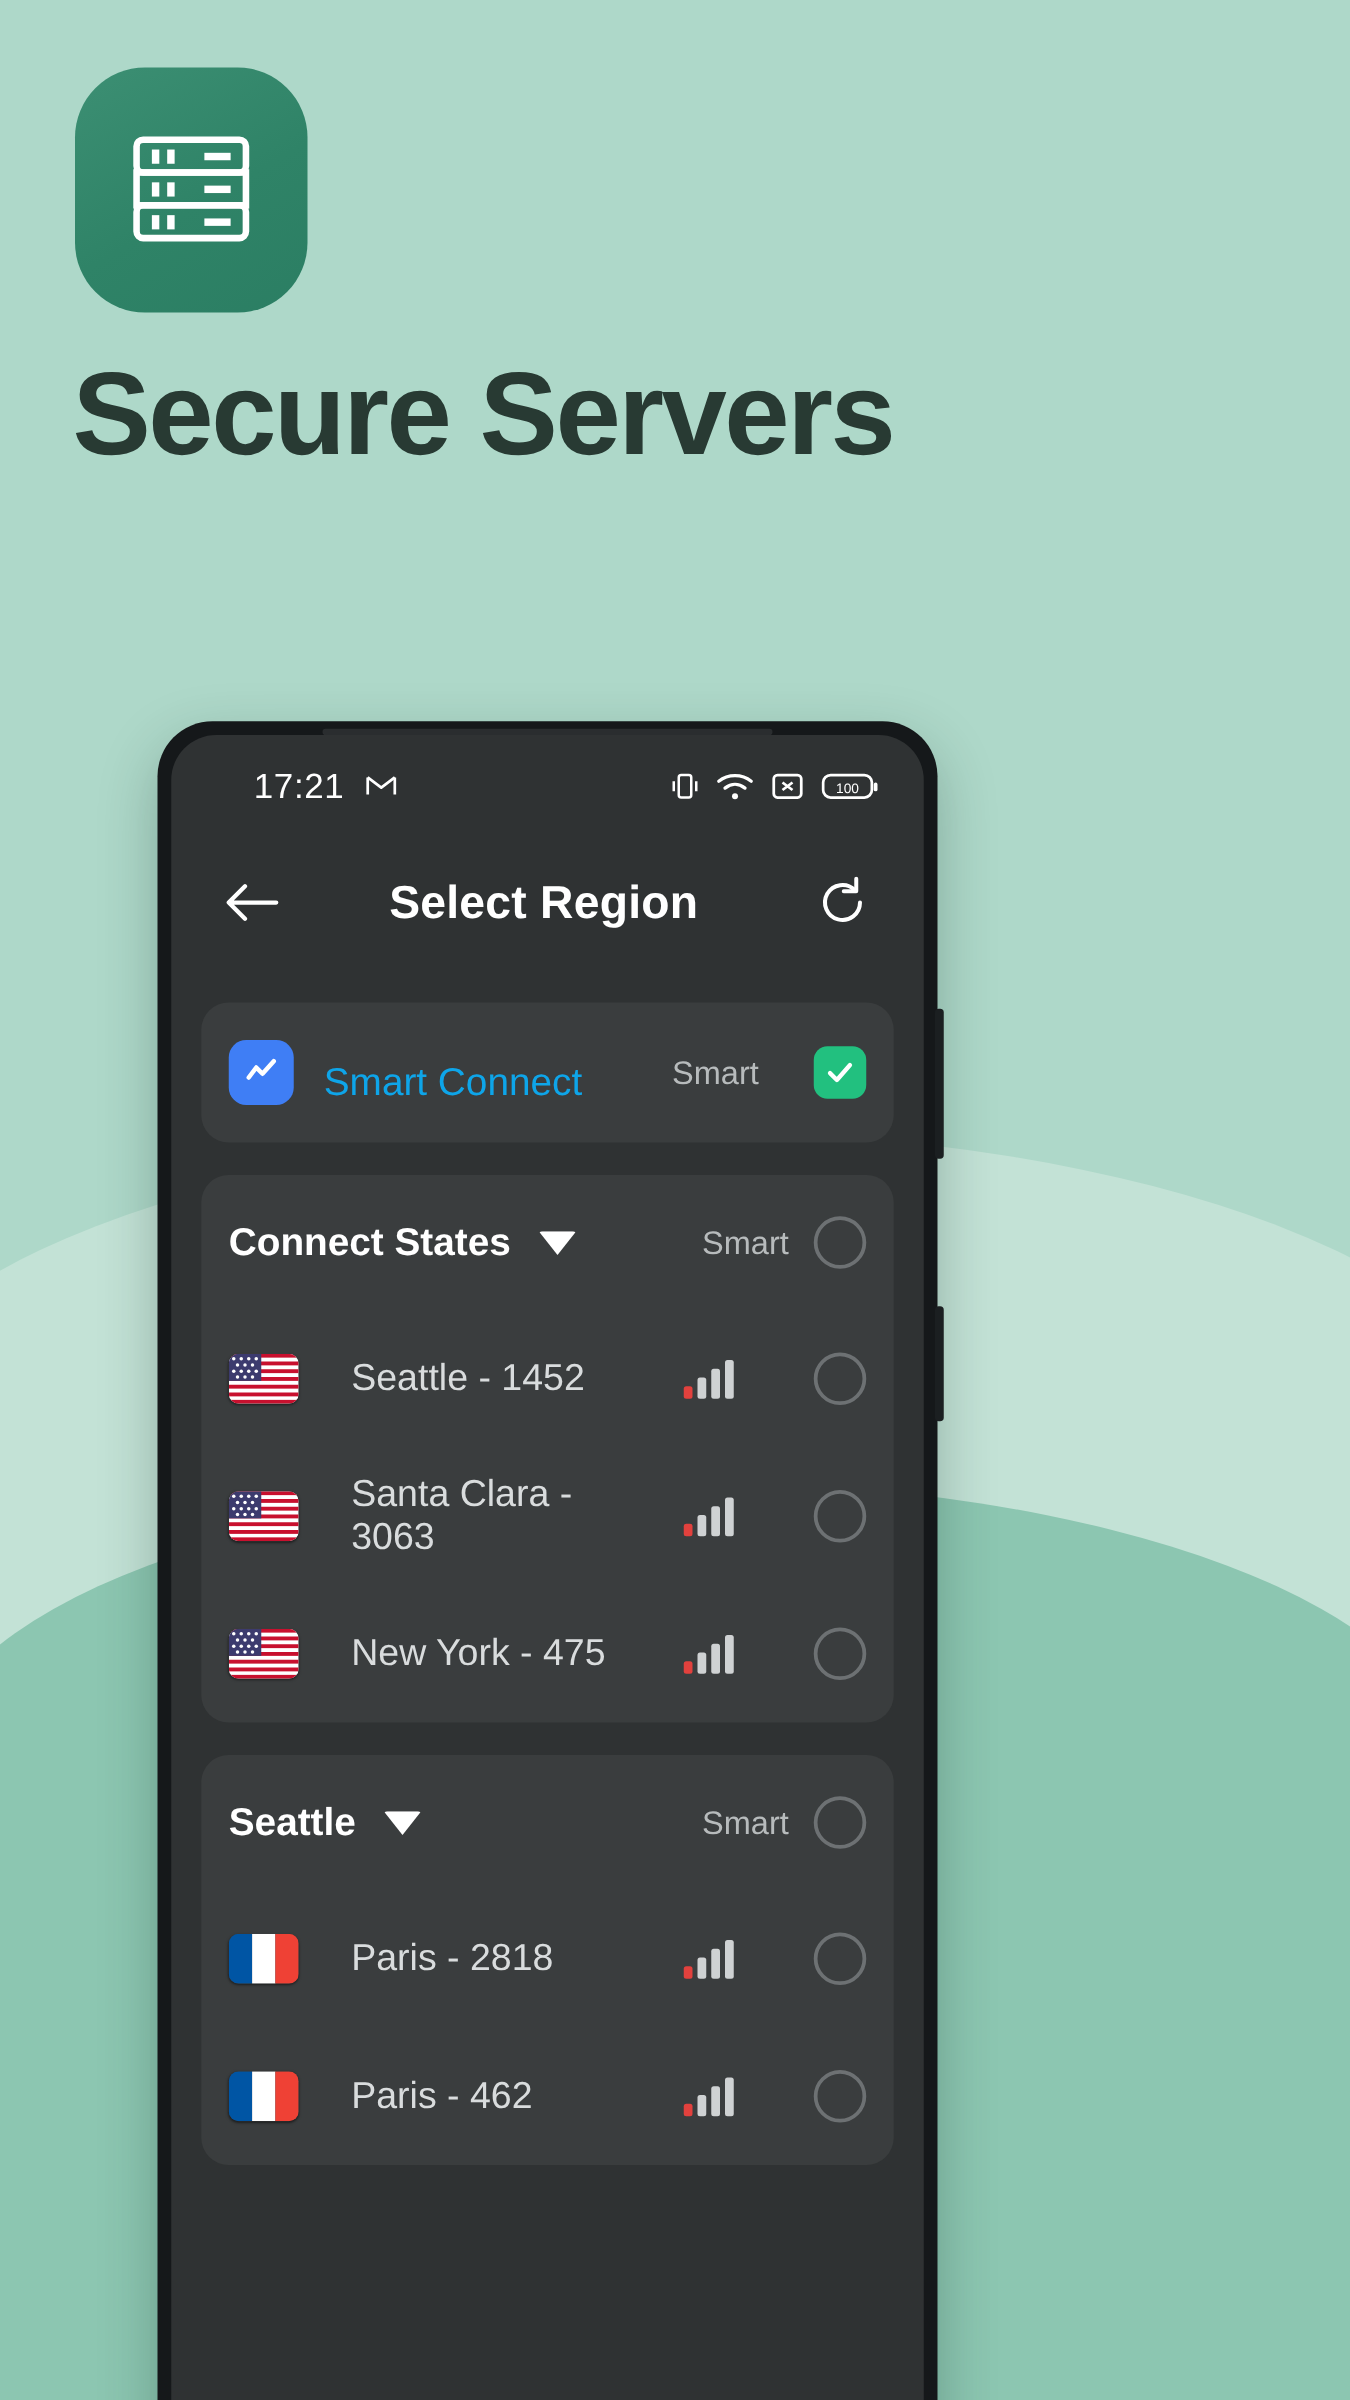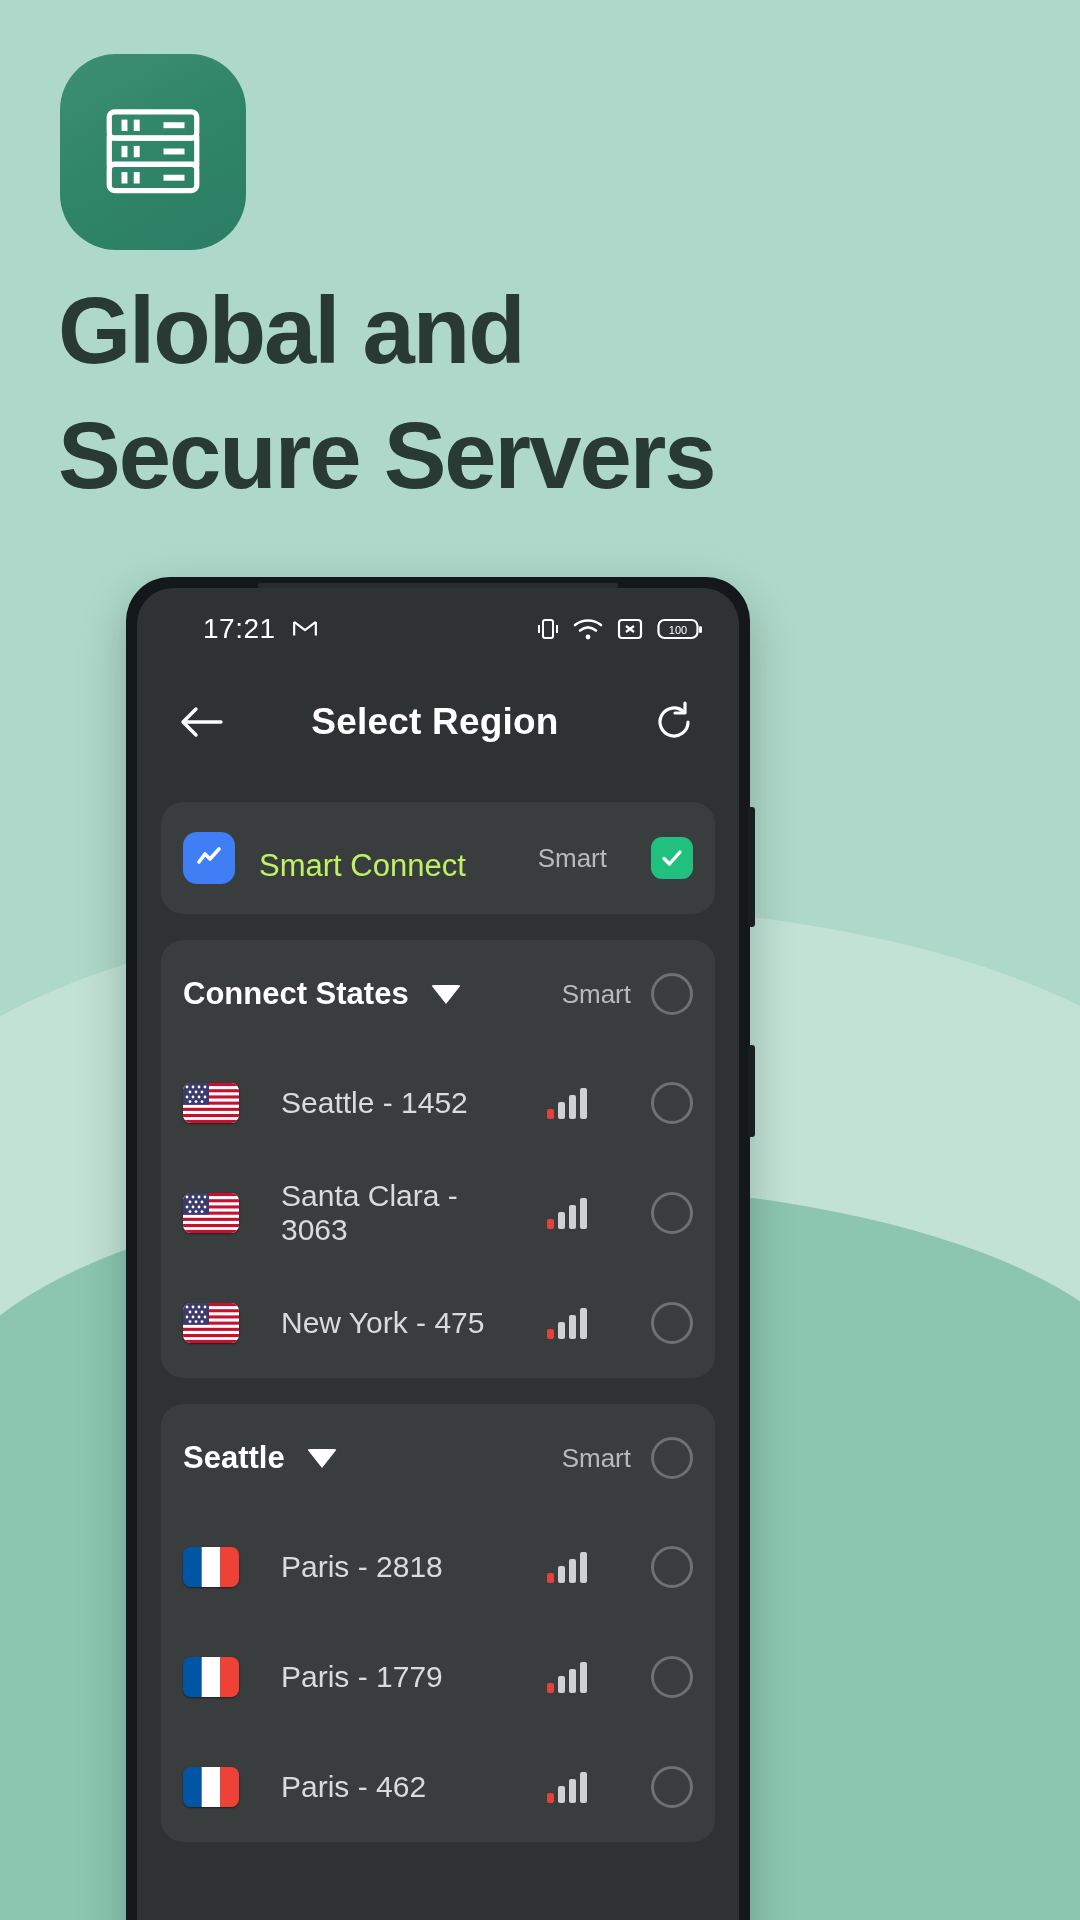--- a/index.html
+++ b/index.html
@@ -121,21 +121,21 @@
     display: flex; align-items: center;
     height: 112px;
     gap: 24px;
   }
   .smart-ico {
     width: 52px; height: 52px; border-radius: 14px;
     background: #3f7ef5;
     display: flex; align-items: center; justify-content: center;
     flex: 0 0 auto;
   }
-  .smart-label { flex: 1; color: #bef264; font-size: 31px; margin-top: 16px; }
+  .smart-label { flex: 1; color: #0ea5e9; font-size: 31px; margin-top: 16px; }
   .tag { color: #b7bbbc; font-size: 26px; margin-right: 20px; }
   .check {
     width: 42px; height: 42px; border-radius: 11px;
     background: #22c07f;
     display: flex; align-items: center; justify-content: center;
     flex: 0 0 auto;
   }
 
   
   .country-hdr {
@@ -193,21 +193,20 @@
     <rect x="14" y="28.5" width="3.4" height="6.5" fill="#fff"></rect>
     <rect x="21" y="28.5" width="3.4" height="6.5" fill="#fff"></rect>
     <rect x="38" y="30" width="12" height="3.4" fill="#fff"></rect>
     <rect x="14" y="43.5" width="3.4" height="6.5" fill="#fff"></rect>
     <rect x="21" y="43.5" width="3.4" height="6.5" fill="#fff"></rect>
     <rect x="38" y="45" width="12" height="3.4" fill="#fff"></rect>
   </svg>
 </div>
 
 <div class="headline">
-  <span class="l1">Global and</span>
   <span class="l2">Secure Servers</span>
 </div>
 
 <div class="phone">
   <div class="phone-notchbar"></div>
   <div class="phone-key k1"></div>
   <div class="phone-key k2"></div>
 
   <div class="screen">
 
@@ -431,37 +430,20 @@
           <span class="srv-name">Paris - 2818</span>
           <span class="bars">
               <i class="b1"></i>
               <i class="b2"></i>
               <i class="b3"></i>
               <i class="b4"></i>
             </span>
           <span class="radio"></span>
         </div>
 
-        <div class="srow">
-          <span class="flag">
-            <svg width="56" height="40" viewBox="0 0 56 40">
-              <rect width="18.7" height="40" fill="#0055a4"></rect>
-                <rect x="18.7" width="18.6" height="40" fill="#fff"></rect>
-                <rect x="37.3" width="18.7" height="40" fill="#ef4135"></rect>
-            </svg>
-          </span>
-          <span class="srv-name">Paris - 1779</span>
-          <span class="bars">
-              <i class="b1"></i>
-              <i class="b2"></i>
-              <i class="b3"></i>
-              <i class="b4"></i>
-            </span>
-          <span class="radio"></span>
-        </div>
 
         <div class="srow">
           <span class="flag">
             <svg width="56" height="40" viewBox="0 0 56 40">
               <rect width="18.7" height="40" fill="#0055a4"></rect>
                 <rect x="18.7" width="18.6" height="40" fill="#fff"></rect>
                 <rect x="37.3" width="18.7" height="40" fill="#ef4135"></rect>
             </svg>
           </span>
           <span class="srv-name">Paris - 462</span>

